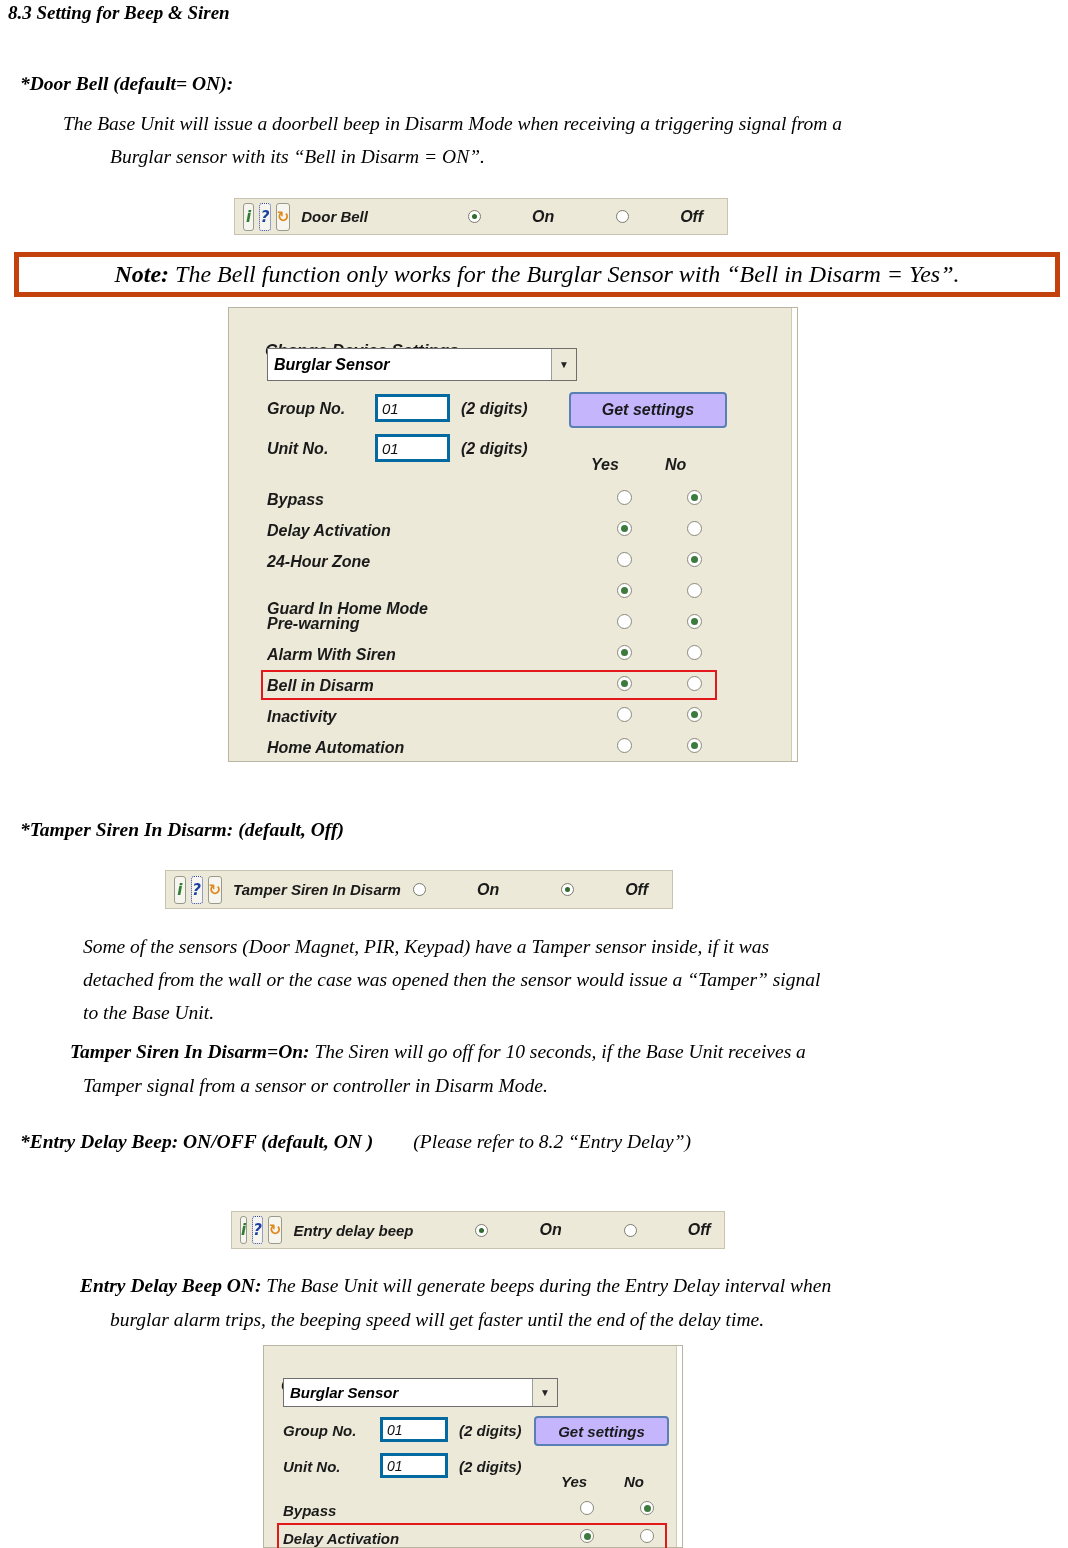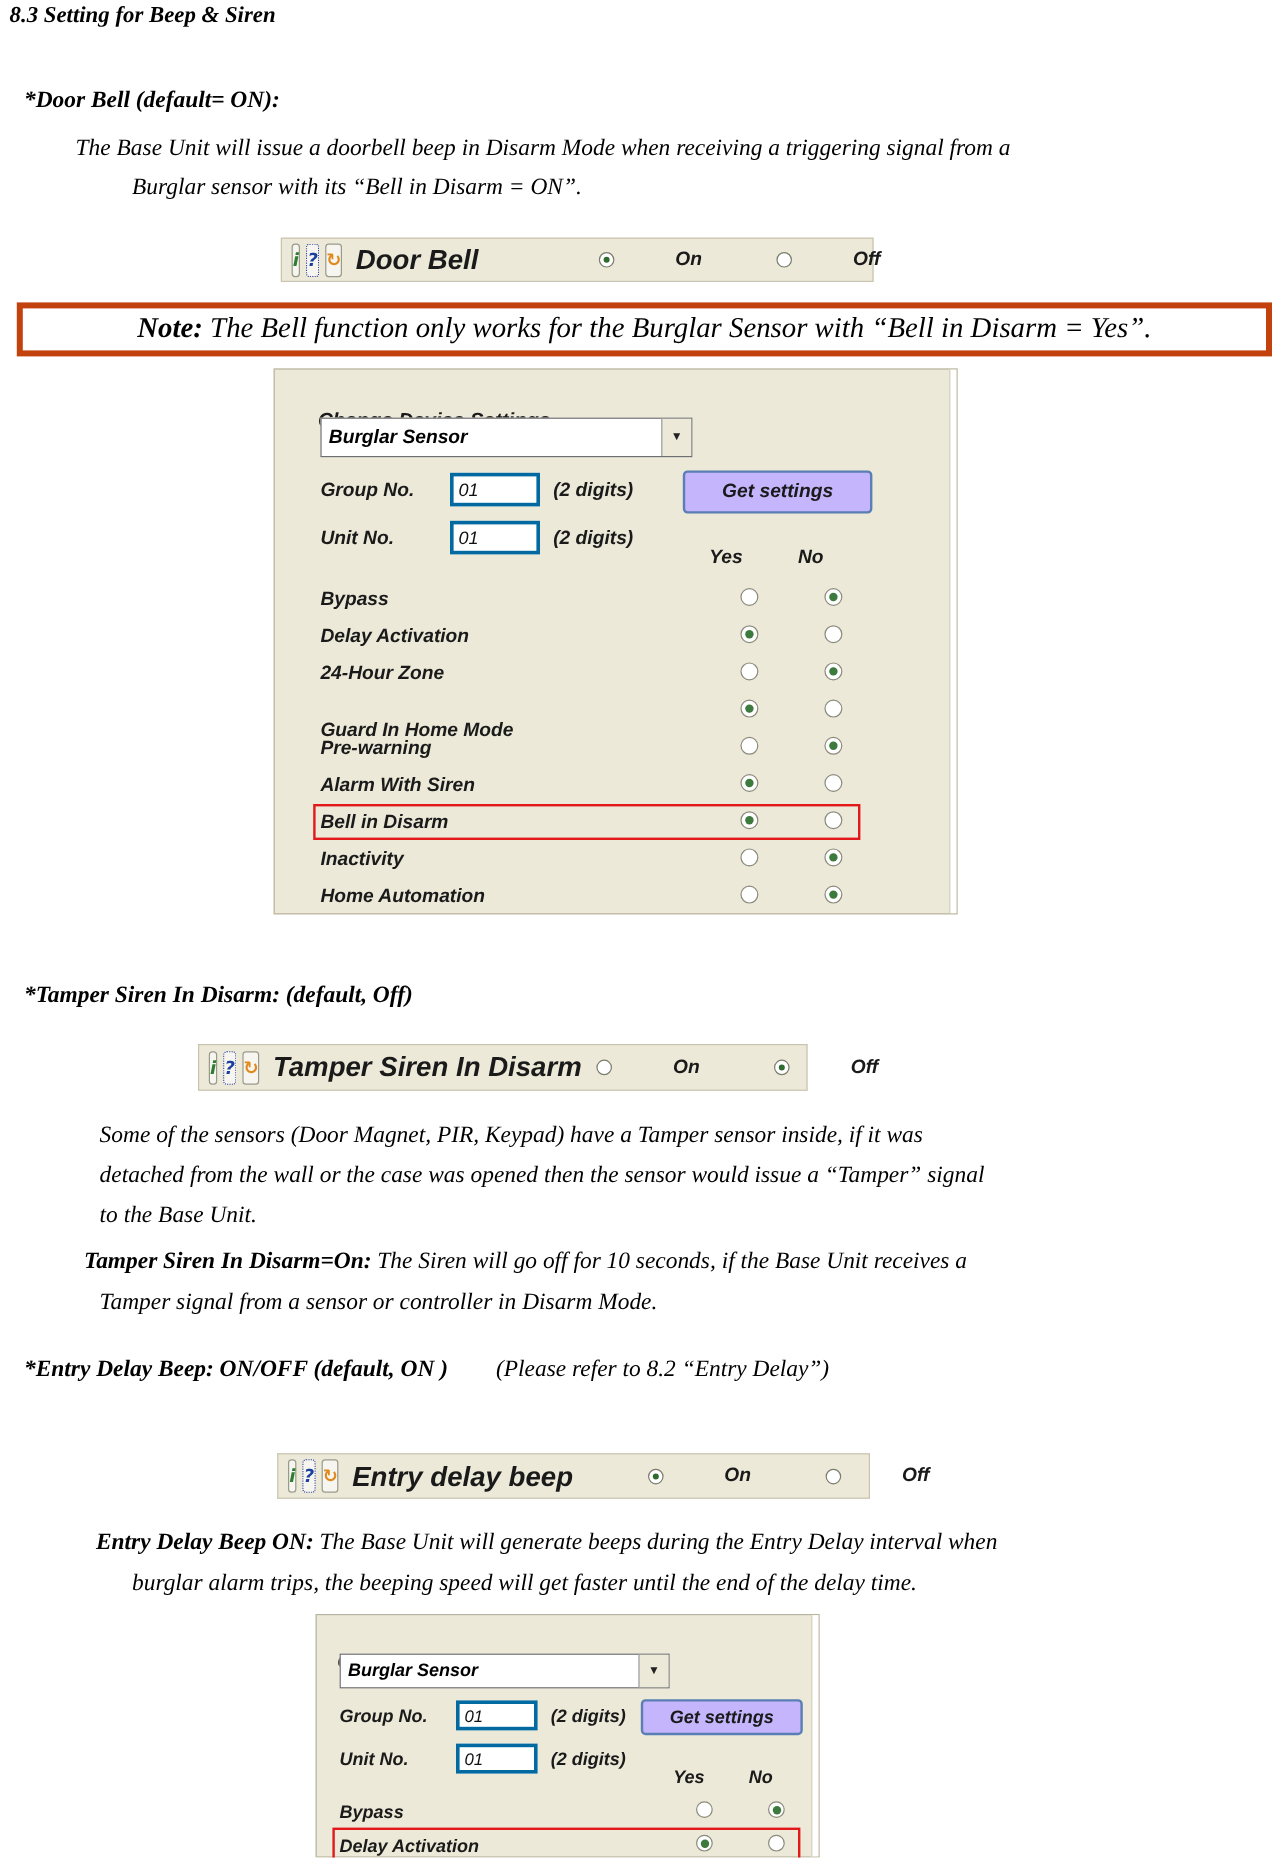--- a/index.html
+++ b/index.html
@@ -53,21 +53,21 @@
     font-size:15px;
     font-weight:bold;
     box-sizing:border-box;
   }
   .icon-i { color:#2e7d32; }
   .icon-q { color:#1a3fa0; border-style:dotted; border-color:#33479c;}
   .icon-r { color:#e08a1e; }
   .strip-label {
     font-family:"Liberation Sans", sans-serif;
     font-weight:bold;
-    font-size:23px;
+    font-size:15px;
     color:#1a1a1a;
     margin-left:6px;
     white-space:nowrap;
   }
   .radio-group { display:flex; align-items:center; margin-left:18px;gap:46px; }
   .radio {
     width:13px; height:13px;
     border-radius:50%;
     border:1px solid #7b7b6e;
     background:#ffffff;

